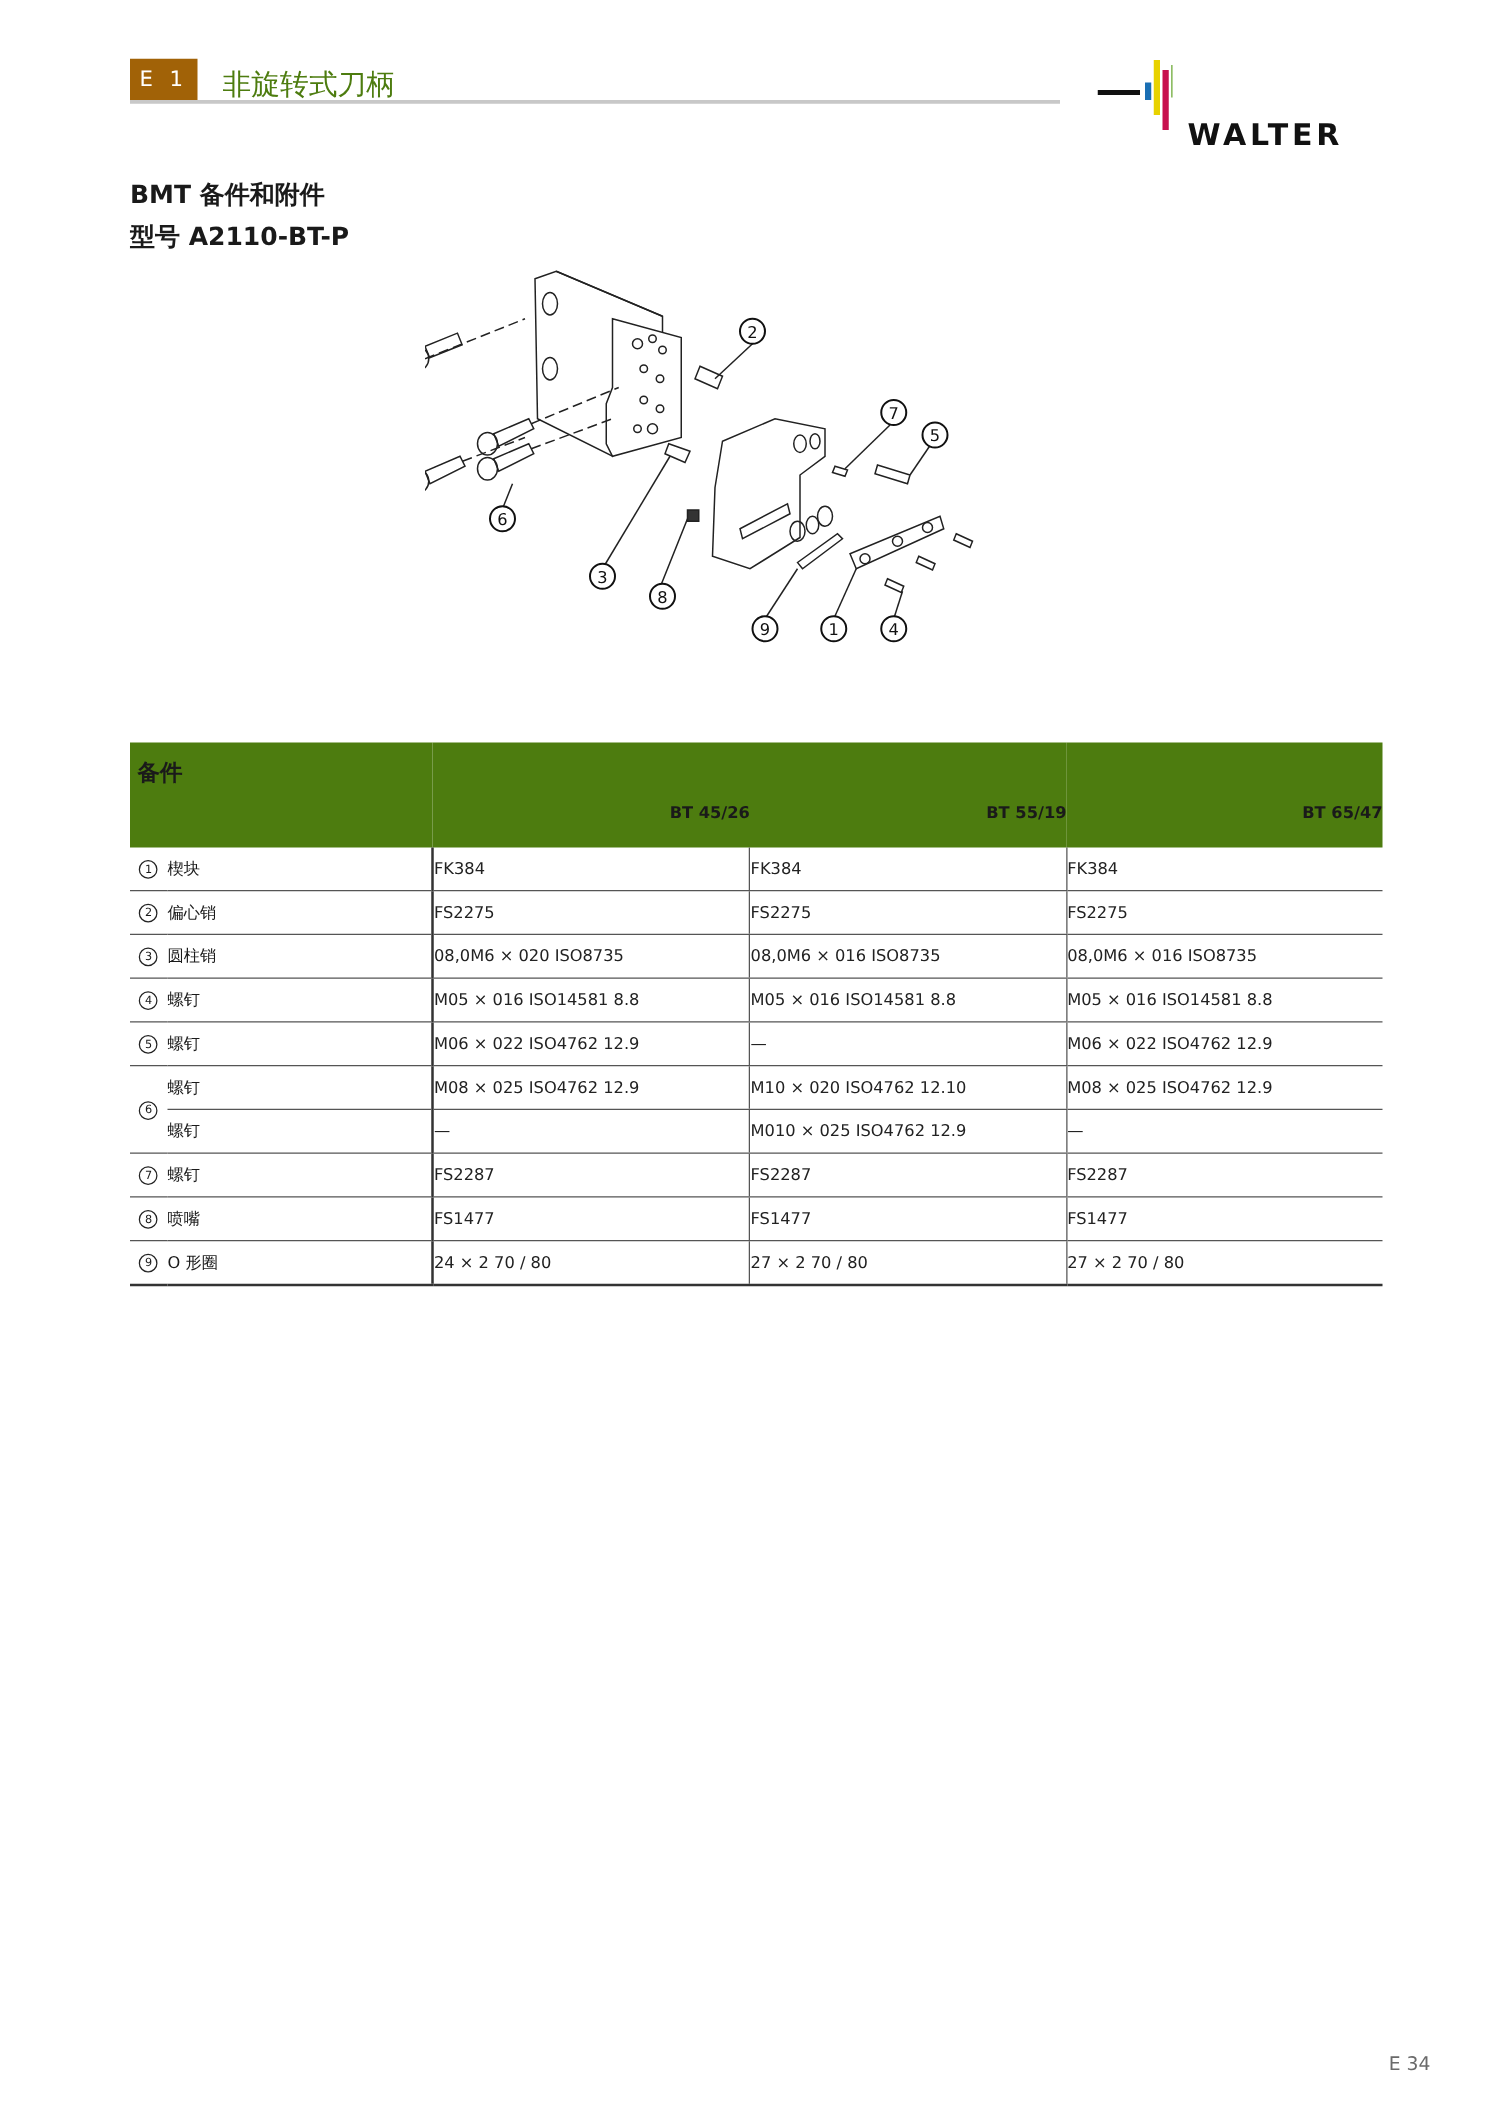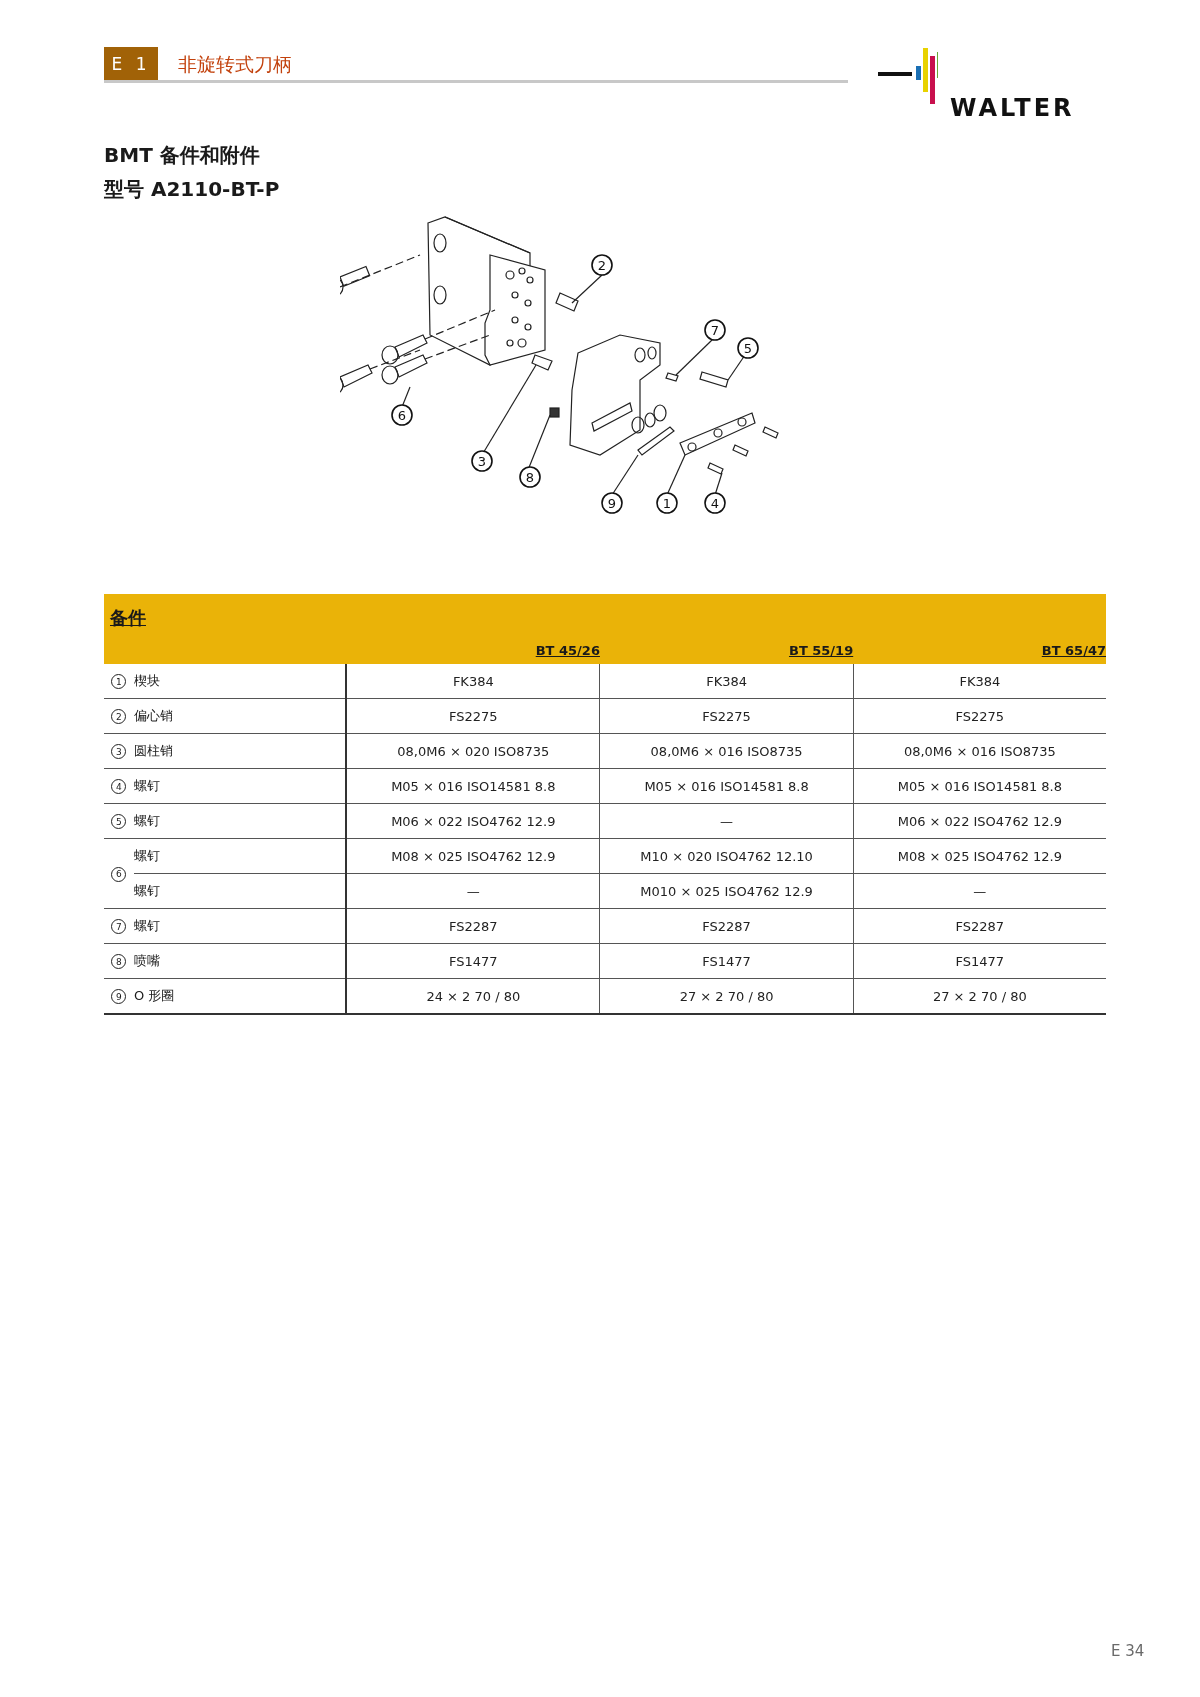--- a/index.html
+++ b/index.html
@@ -1,40 +1,40 @@
 <!DOCTYPE html>
 <html><head>
 <meta charset="utf-8">
 <style>
   html, body { margin: 0; padding: 0; background: #ffffff; }
   body { width: 1200px; height: 1697px; position: relative; font-family: "DejaVu Sans", sans-serif; color: #1a1a1a; overflow: hidden; }
 
   
   .hdr-tab { position: absolute; left: 104px; top: 47px; width: 54px; height: 34px; background: #a16207; color: #ffffff; font-size: 17px; display: flex; align-items: center; justify-content: center; letter-spacing: 4px; }
-  .hdr-title { position: absolute; left: 178px; top: 52px; font-size: 19px; color: #c2410c; }
+  .hdr-title { position: absolute; left: 178px; top: 52px; font-size: 23px; color: #4d7c0f; }
   .hdr-rule { position: absolute; left: 104px; top: 80px; width: 744px; height: 3px; background: #c8c8c8; }
 
   .logo { position: absolute; left: 878px; top: 44px; width: 240px; height: 62px; }
   .logo-text { position: absolute; left: 56px; top: 13px; font-family: "DejaVu Sans", sans-serif; font-weight: bold; font-size: 24px; letter-spacing: 3px; color: #111; margin-top: 37px; }
 
   
   .title { position: absolute; left: 104px; top: 138px; font-size: 20px; line-height: 34px; font-weight: bold; color: #1a1a1a; }
 
   
   .diagram { position: absolute; left: 340px; top: 215px; width: 540px; height: 350px; }
 
   
   .tbl { position: absolute; left: 104px; top: 594px; width: 1002px; border-collapse: collapse; font-size: 13px; }
-  .tbl .head-row td { background: #eab308; height: 52px; vertical-align: bottom; padding-bottom: 6px; text-decoration: underline; }
+  .tbl .head-row td { background: #4d7c0f; height: 52px; vertical-align: bottom; padding-bottom: 20px; }
   .tbl .head-label { font-size: 18px; font-weight: bold; vertical-align: top !important; padding: 12px 0 0 6px; }
   .tbl .head-col { text-align: right; font-weight: bold; font-size: 13px; }
   .tbl td { height: 34px; padding: 0; }
   .tbl .c-num { width: 30px; text-align: center; }
   .tbl .c-name { width: 212px; padding-left: 0; }
-  .tbl .c-val { width: 253px; text-align: center; color: #222; border-left: 1px solid #555; }
+  .tbl .c-val { width: 253px; color: #222; border-left: 1px solid #555; }
   .tbl .c-val.first { border-left: 2px solid #333; }
   .tbl tr.body-row td { border-bottom: 1px solid #555; }
   .tbl tr.body-row.last td { border-bottom: 2px solid #333; }
   .tbl tr.sub-top td.c-name, .tbl tr.sub-top td.c-val { border-bottom: 1px solid #555; }
   .tbl tr.sub-top td.c-num { border-bottom: none; }
   .circ { display: inline-flex; width: 15px; height: 15px; border: 1.5px solid #222; border-radius: 50%; font-size: 9px; align-items: center; justify-content: center; box-sizing: border-box; }
 
   .page-num { position: absolute; left: 1071px; top: 1642px; font-size: 15px; color: #6a6a6a; margin-left: 40px; }
 </style>
 </head>

